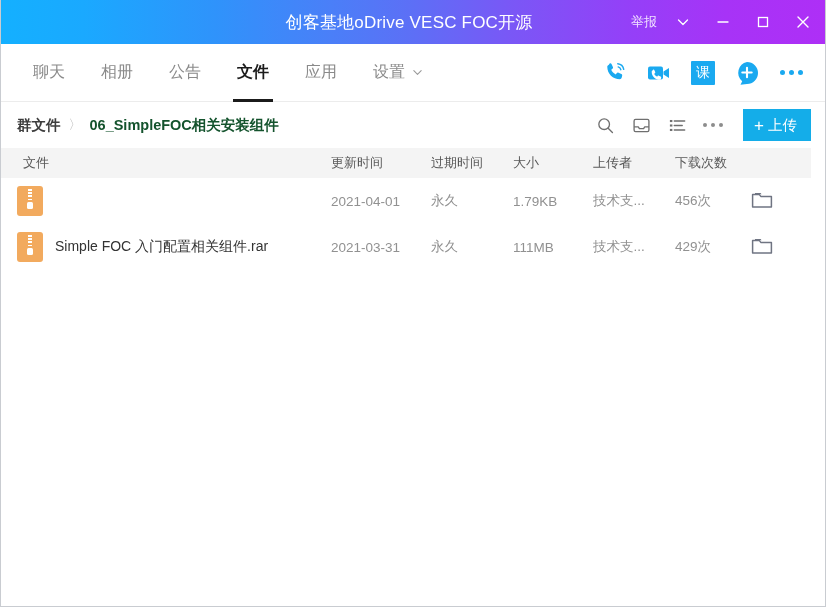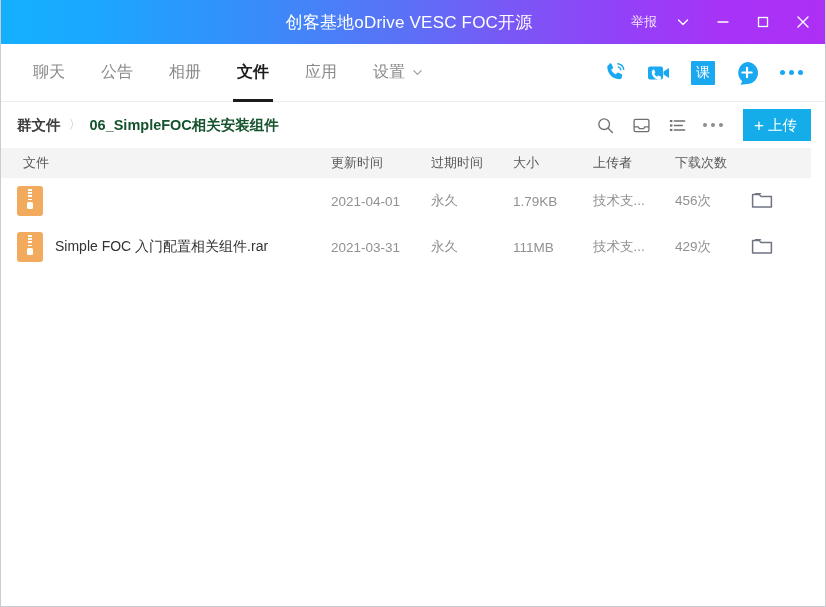--- a/index.html
+++ b/index.html
@@ -233,24 +233,24 @@
       </span>
     </div>
   </div>
 
   <div class="navbar">
     <div class="nav-tabs">
       <div class="nav-tab">
           <span>聊天</span>
         </div>
       <div class="nav-tab">
+          <span>相册</span>
+        </div>
+      <div class="nav-tab">
           <span>公告</span>
-        </div>
-      <div class="nav-tab">
-          <span>相册</span>
         </div>
       <div class="nav-tab active">
           <span>文件</span>
         </div>
       <div class="nav-tab">
           <span>应用</span>
         </div>
       <div class="nav-tab">
         <span>设置</span>
         <span class="chev">

